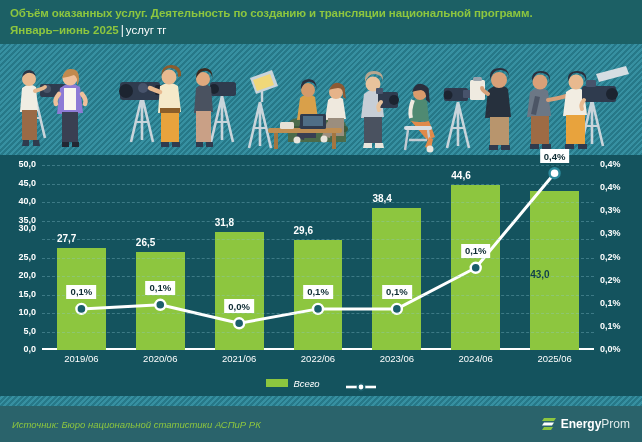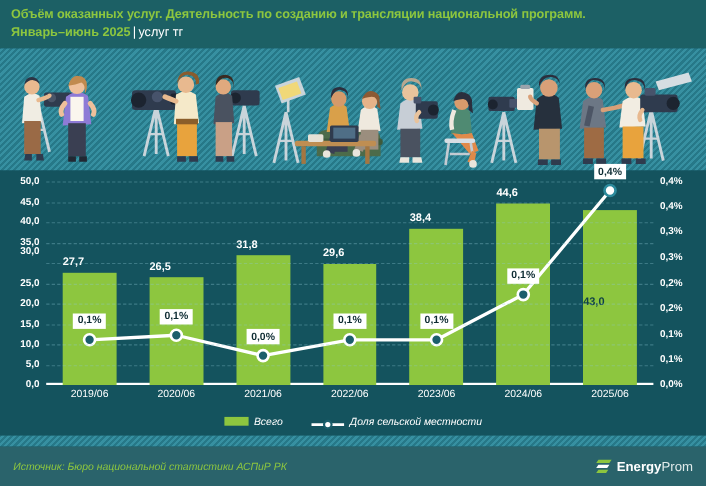--- a/index.html
+++ b/index.html
@@ -392,21 +392,20 @@
         <span class="legend-swatch-bar"></span>
         <span class="legend-text">Всего</span>
       </div>
       <div class="legend-item">
         <span class="legend-swatch-line">
           <svg width="30" height="10" viewBox="0 0 30 10">
             <line x1="0" y1="5" x2="30" y2="5" stroke="#ffffff" stroke-width="2.6"></line>
             <circle cx="15" cy="5" r="3.4" fill="#ffffff" stroke="#1B5E6B" stroke-width="2"></circle>
           </svg>
         </span>
-        <span class="legend-text">Доля сельской местности</span>
       </div>
     </div>
   </div>
 
   <div class="footer-strip"></div>
   <div class="footer">
     <div class="source">Источник: Бюро национальной статистики АСПиР РК</div>
     <div class="logo">
       <svg width="16" height="16" viewBox="0 0 16 16">
         <path d="M3,2 L15,2 L13,5 L1,5 Z" fill="#8DC63F"></path>

